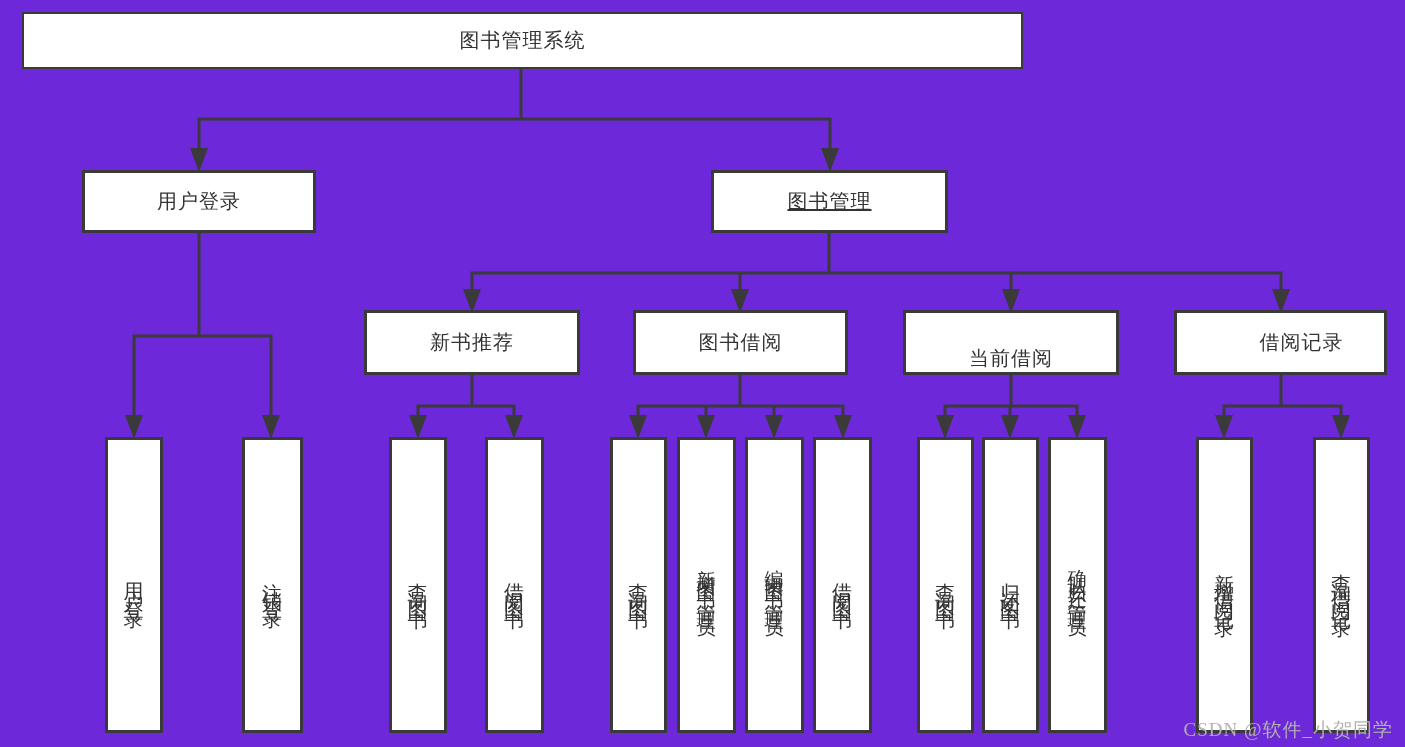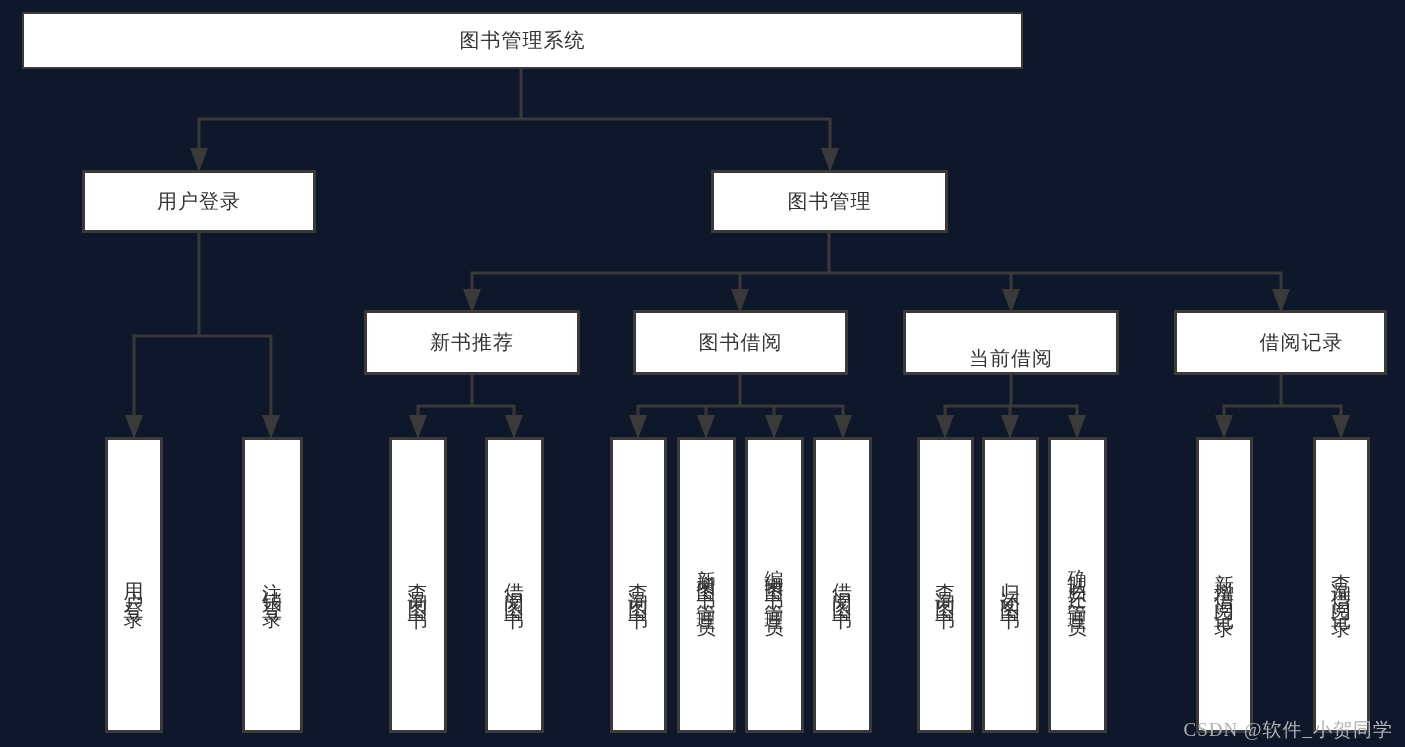--- a/index.html
+++ b/index.html
@@ -1,20 +1,20 @@
 <!DOCTYPE html>
 <html><head>
 <meta charset="utf-8">
 <style>
   html, body { margin: 0; padding: 0; background: #ffffff; }
   #canvas {
     position: relative;
     width: 1405px;
     height: 747px;
-    background: #0f172a;
+    background: #6d28d9;
     font-family: "Liberation Sans", "DejaVu Sans", sans-serif;
     overflow: hidden;
   }
   #connectors {
     position: absolute;
     left: 0; top: 0;
     width: 1405px; height: 747px;
     pointer-events: none;
   }
   .box {
@@ -99,21 +99,21 @@
     </g>
   </svg>
 
   <div class="box root-box" style="left:22px; top:12px; width:1001px; height:57px;">
     <span class="h-label">图书管理系统</span>
   </div>
 
   <div class="box" style="left:82px; top:170px; width:234px; height:63px;">
     <span class="h-label">用户登录</span>
   </div>
-  <div class="box" style="left:711px; top:170px; width:237px; height:63px;">
+  <div class="box" style="left:711px; top:170px; width:237px; height:63px;text-decoration:underline;">
     <span class="h-label">图书管理</span>
   </div>
 
   <div class="box" style="left:633px; top:310px; width:215px; height:65px;">
     <span class="h-label">图书借阅</span>
   </div>
   <div class="box" style="left:364px; top:310px; width:216px; height:65px;">
     <span class="h-label">新书推荐</span>
   </div>
   <div class="box" style="left:903px; top:310px; width:216px; height:65px;align-items:flex-end;">

